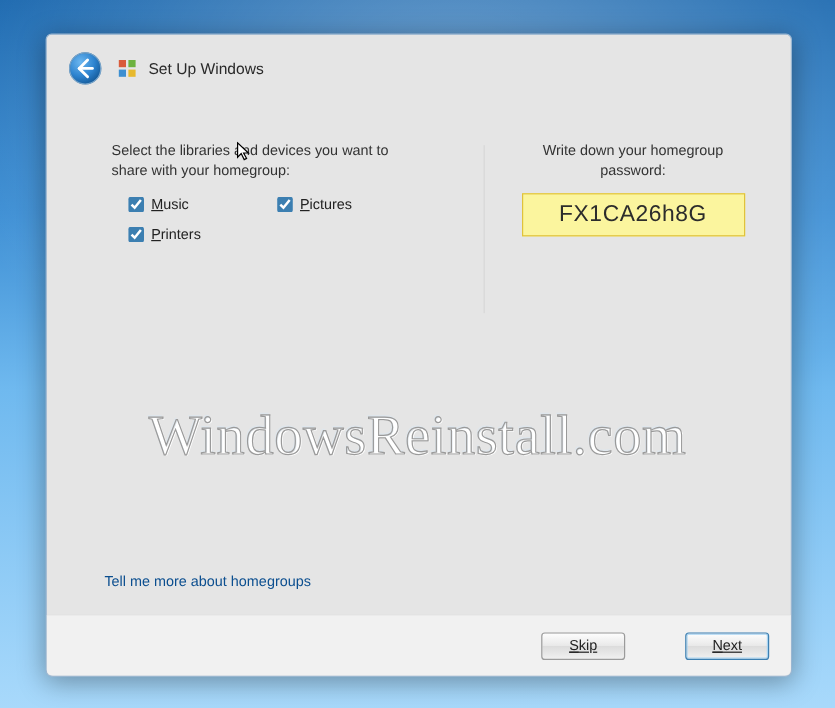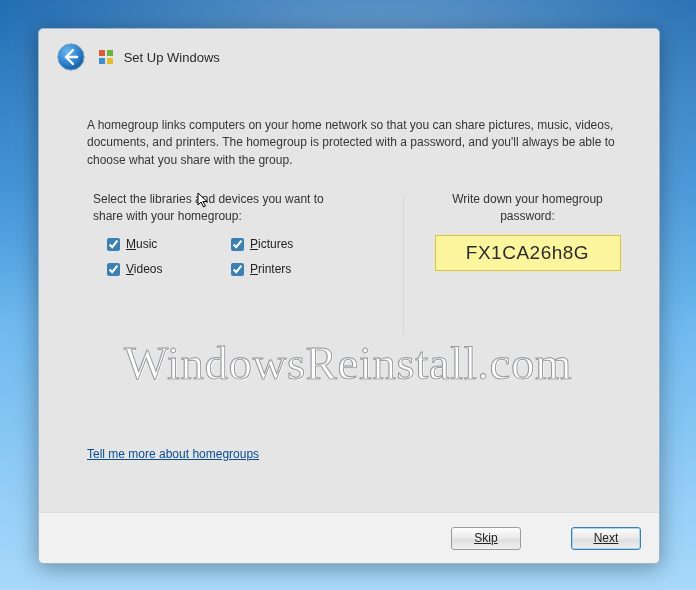--- a/index.html
+++ b/index.html
@@ -80,22 +80,22 @@
   .pwd-box{
     margin:0 auto 14px auto;width:184px;height:34px;line-height:34px;
     background:#fbf59e;border:1px solid #e0c23a;
     font-family:Arial,sans-serif;font-size:19px;color:#2c2c2c;
     letter-spacing:0.5px;
   }
   .need-lbl{
     font-size:11px;color:#333;line-height:1.4;margin:0 auto;max-width:200px;
   }
   .link{
-    position:absolute;left:48px;top:418px;color:#0b4e8f;font-size:12px;
-    text-decoration:underline;cursor:pointer;
+    position:absolute;left:48px;top:448px;color:#0b4e8f;font-size:12px;
+    cursor:pointer;
   }
   .footer{
     position:absolute;left:0;right:0;bottom:0;height:50px;
     background:#f1f1f1;border-top:1px solid #dcdcdc;border-bottom-left-radius:5px;border-bottom-right-radius:5px;
     display:flex;align-items:center;justify-content:flex-end;padding:0 18px;gap:10px;
   }
   .wbtn{
     min-width:70px;height:23px;font-size:12px;color:#222;
     background:linear-gradient(180deg,#fdfdfd 0%,#e8e8e8 50%,#dcdcdc 51%,#f0f0f0 100%);
     border:1px solid #9b9b9b;border-radius:3px;padding:0 12px;cursor:pointer;text-decoration:underline;
@@ -141,44 +141,39 @@
         <rect x="1" y="1" width="6" height="6" fill="#d95b3a"></rect>
         <rect x="9" y="1" width="6" height="6" fill="#6db23f"></rect>
         <rect x="1" y="9" width="6" height="6" fill="#3d8fd1"></rect>
         <rect x="9" y="9" width="6" height="6" fill="#e7b92e"></rect>
       </svg>
     </span>
     <span class="hdr-title">Set Up Windows</span>
   </div>
 
   <div class="content">
-    <p class="desc">A homegroup links computers on your home network so that you can share pictures, music, videos, documents, and printers. The homegroup is protected with a password, and you'll always be able to choose what you share with the group.</p>
 
     <div class="cols">
       <div class="col-left">
         <p class="lbl-sel">
           <span>Select the libraries and devices you want to share with your homegroup:</span>
           <span class="cursor">
             <svg width="14" height="18" viewBox="0 0 14 18">
               <path d="M1 1 L1 13 L4 10 L6.5 15 L8.5 14 L6 9.5 L10 9.5 Z" fill="#fff" stroke="#000" stroke-width="1"></path>
             </svg>
           </span>
         </p>
         <div class="chk-grid">
           <label class="chk">
             <input type="checkbox" checked="" style="">
             <span><u>M</u>usic</span>
           </label>
           <label class="chk">
             <input type="checkbox" checked="" style="">
             <span><u>P</u>ictures</span>
-          </label>
-          <label class="chk">
-            <input type="checkbox" checked="" style="">
-            <span><u>V</u>ideos</span>
           </label>
           <label class="chk">
             <input type="checkbox" checked="" style="">
             <span><u>P</u>rinters</span>
           </label>
         </div>
       </div>
 
       <div class="vsep"></div>
 

